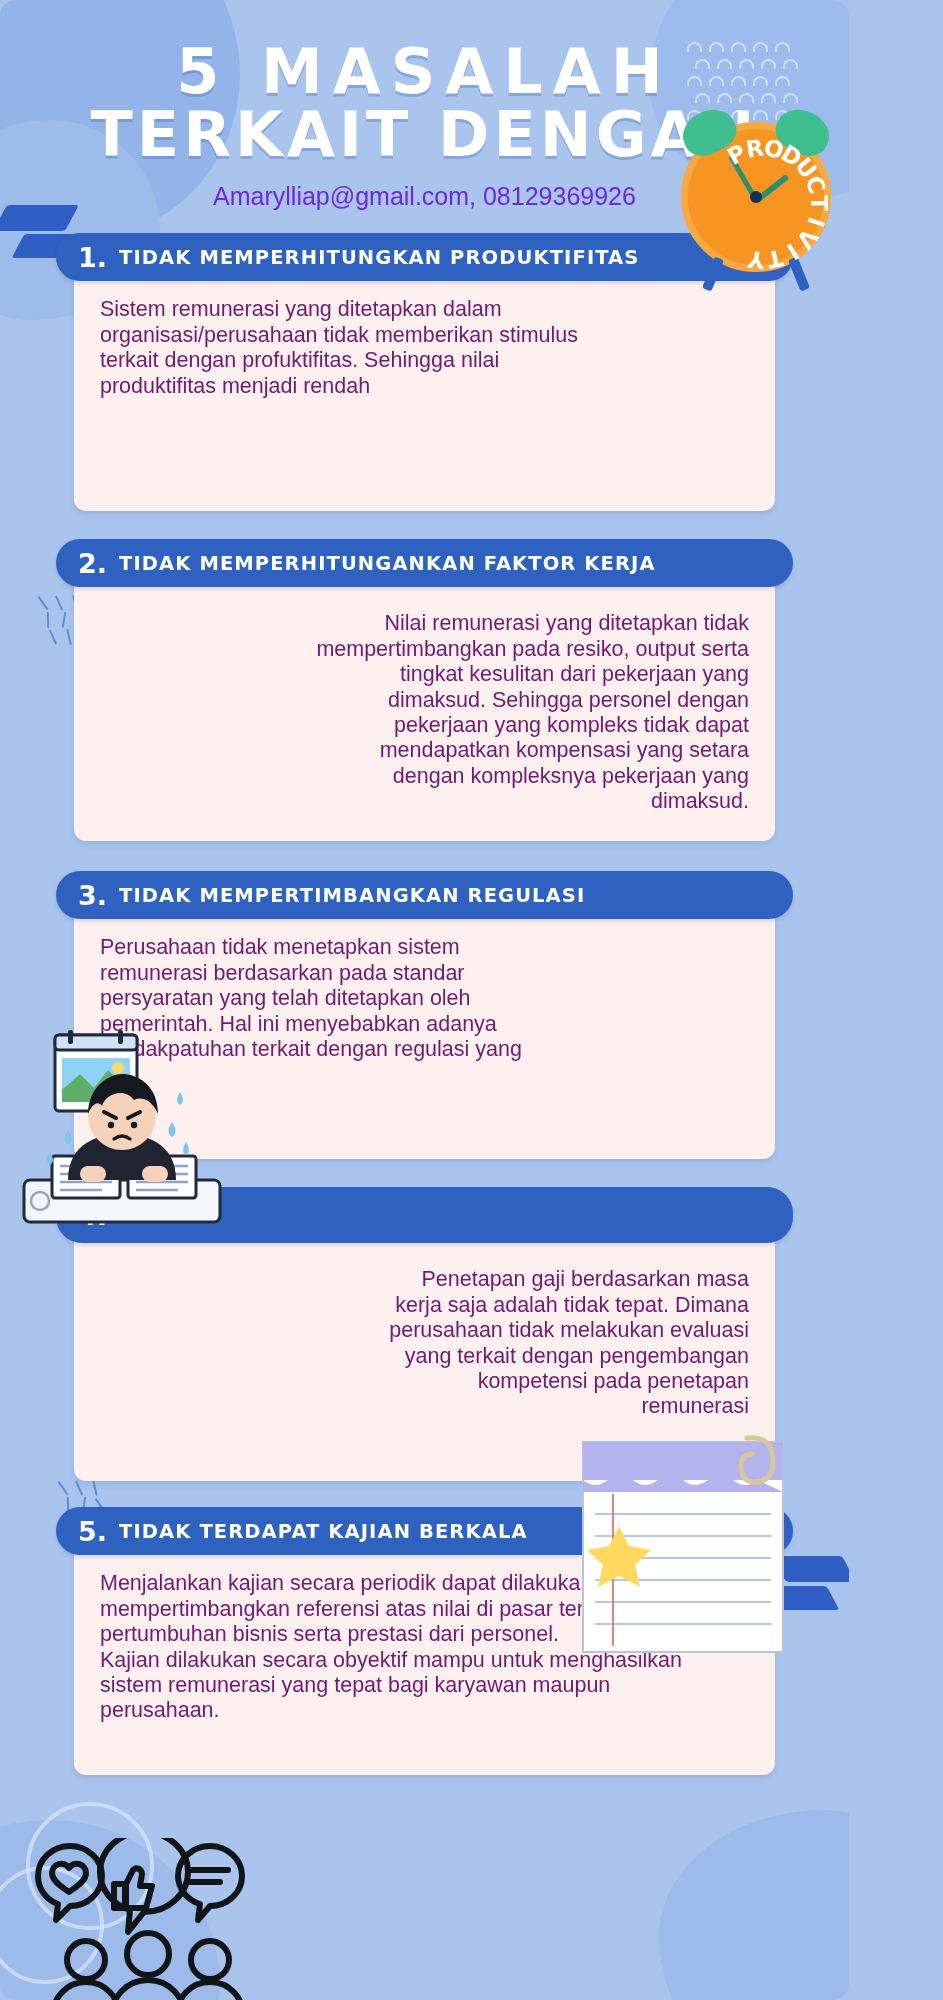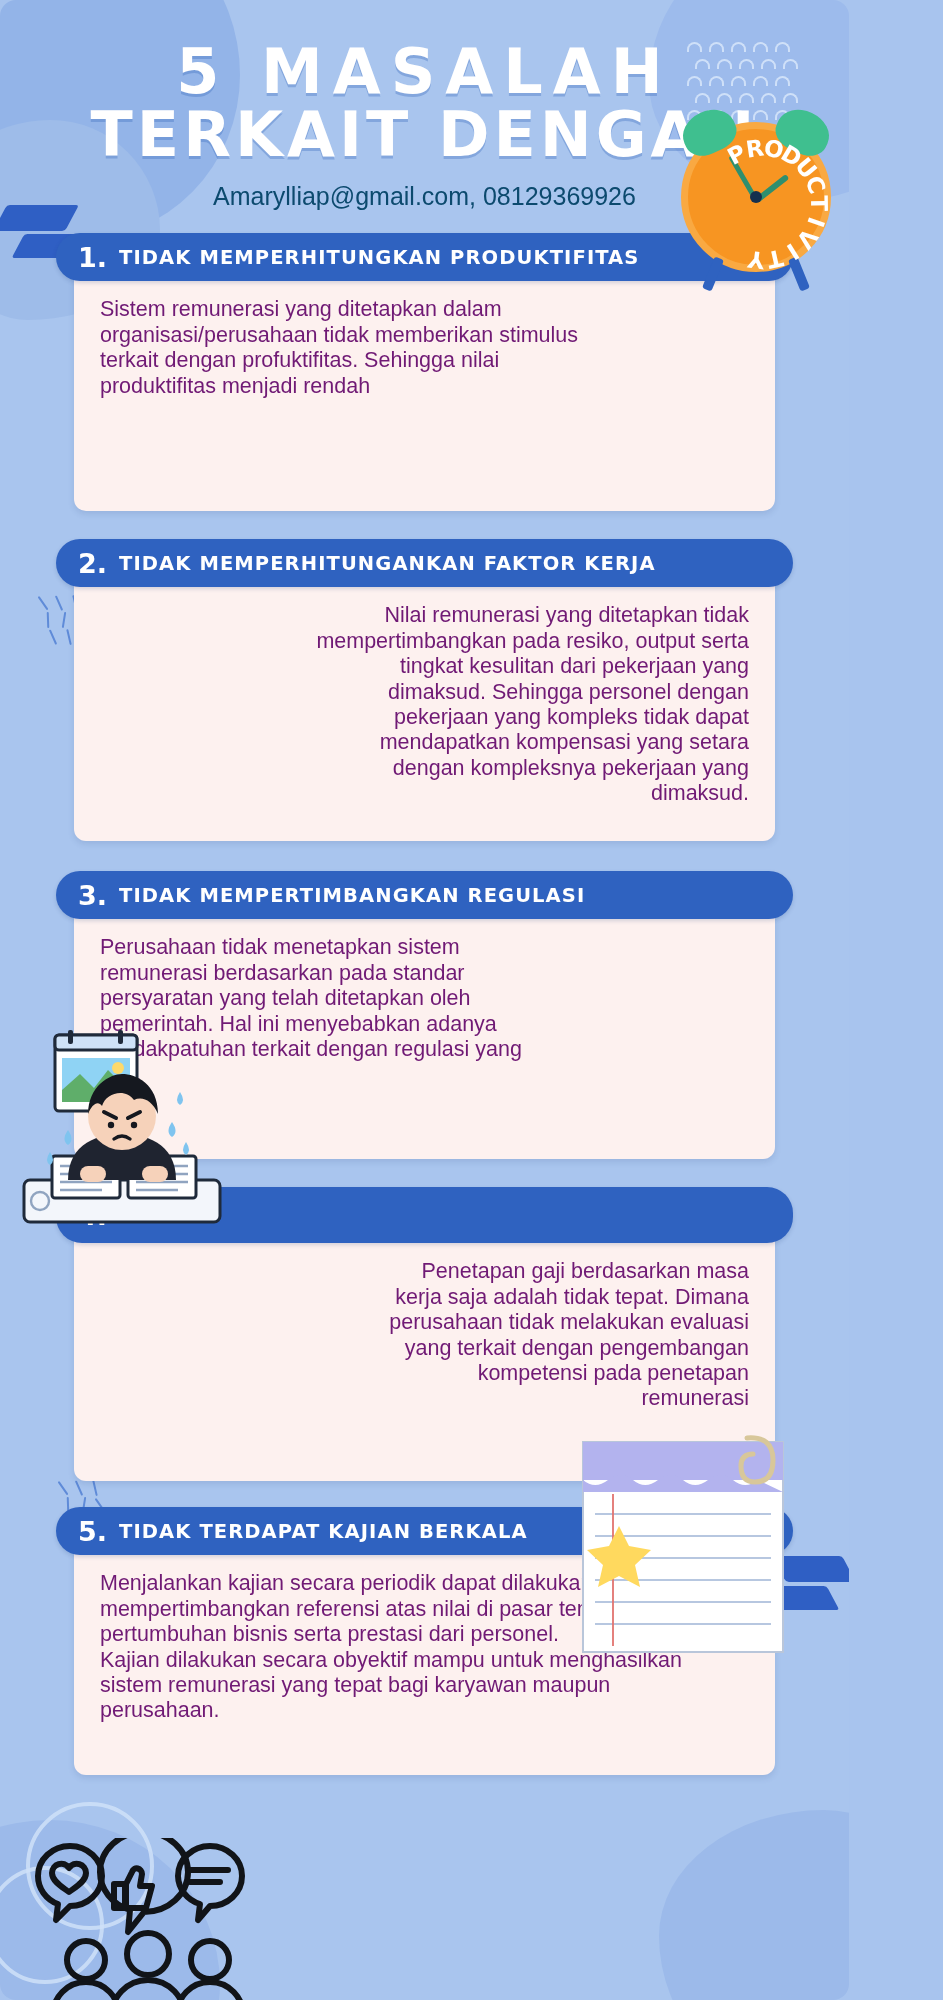--- a/index.html
+++ b/index.html
@@ -168,21 +168,21 @@
     letter-spacing: 4px;
     text-shadow: 0 3px 0 rgba(60,110,190,.35);
     margin: 0 30px;
   }
   .title .l1 { display: block; letter-spacing: 10px; }
   .title .l2 { display: block; letter-spacing: 4px; }
   .title .l3 { display: block; letter-spacing: 8px; }
   .contact {
     margin-top: 16px;
     font-size: 25px;
-    color: #0c4a6e;
+    color: #6d28d9;
     font-family: "Liberation Sans", sans-serif;
   }
 
   
   .section {
     position: relative;
     margin: 0 56px;
     z-index: 4;
   }
   .sec-head {
@@ -226,21 +226,21 @@
     padding: 28px 26px 26px 26px;
     box-shadow: 0 3px 6px rgba(40,70,130,.14);
     z-index: 5;
   }
   .body-text {
     color: #701a75;
     font-size: 21.5px;
     line-height: 1.18;
     white-space: pre-line;
   }
-  .body-text.right { text-align: right; }
+  .body-text.right { text-align: right; margin-top: 8px; }
 
   
   #sec1 { margin-top: 22px; }
   #sec1 .sec-body { min-height: 188px; padding-right: 180px; }
   #sec2 { margin-top: 28px; }
   #sec2 .sec-body { min-height: 212px; padding-left: 235px; }
   #sec3 { margin-top: 30px; }
   #sec3 .sec-body { min-height: 198px; padding-right: 250px; }
   #sec4 { margin-top: 28px; }
   #sec4 .sec-head { height: 56px; }

